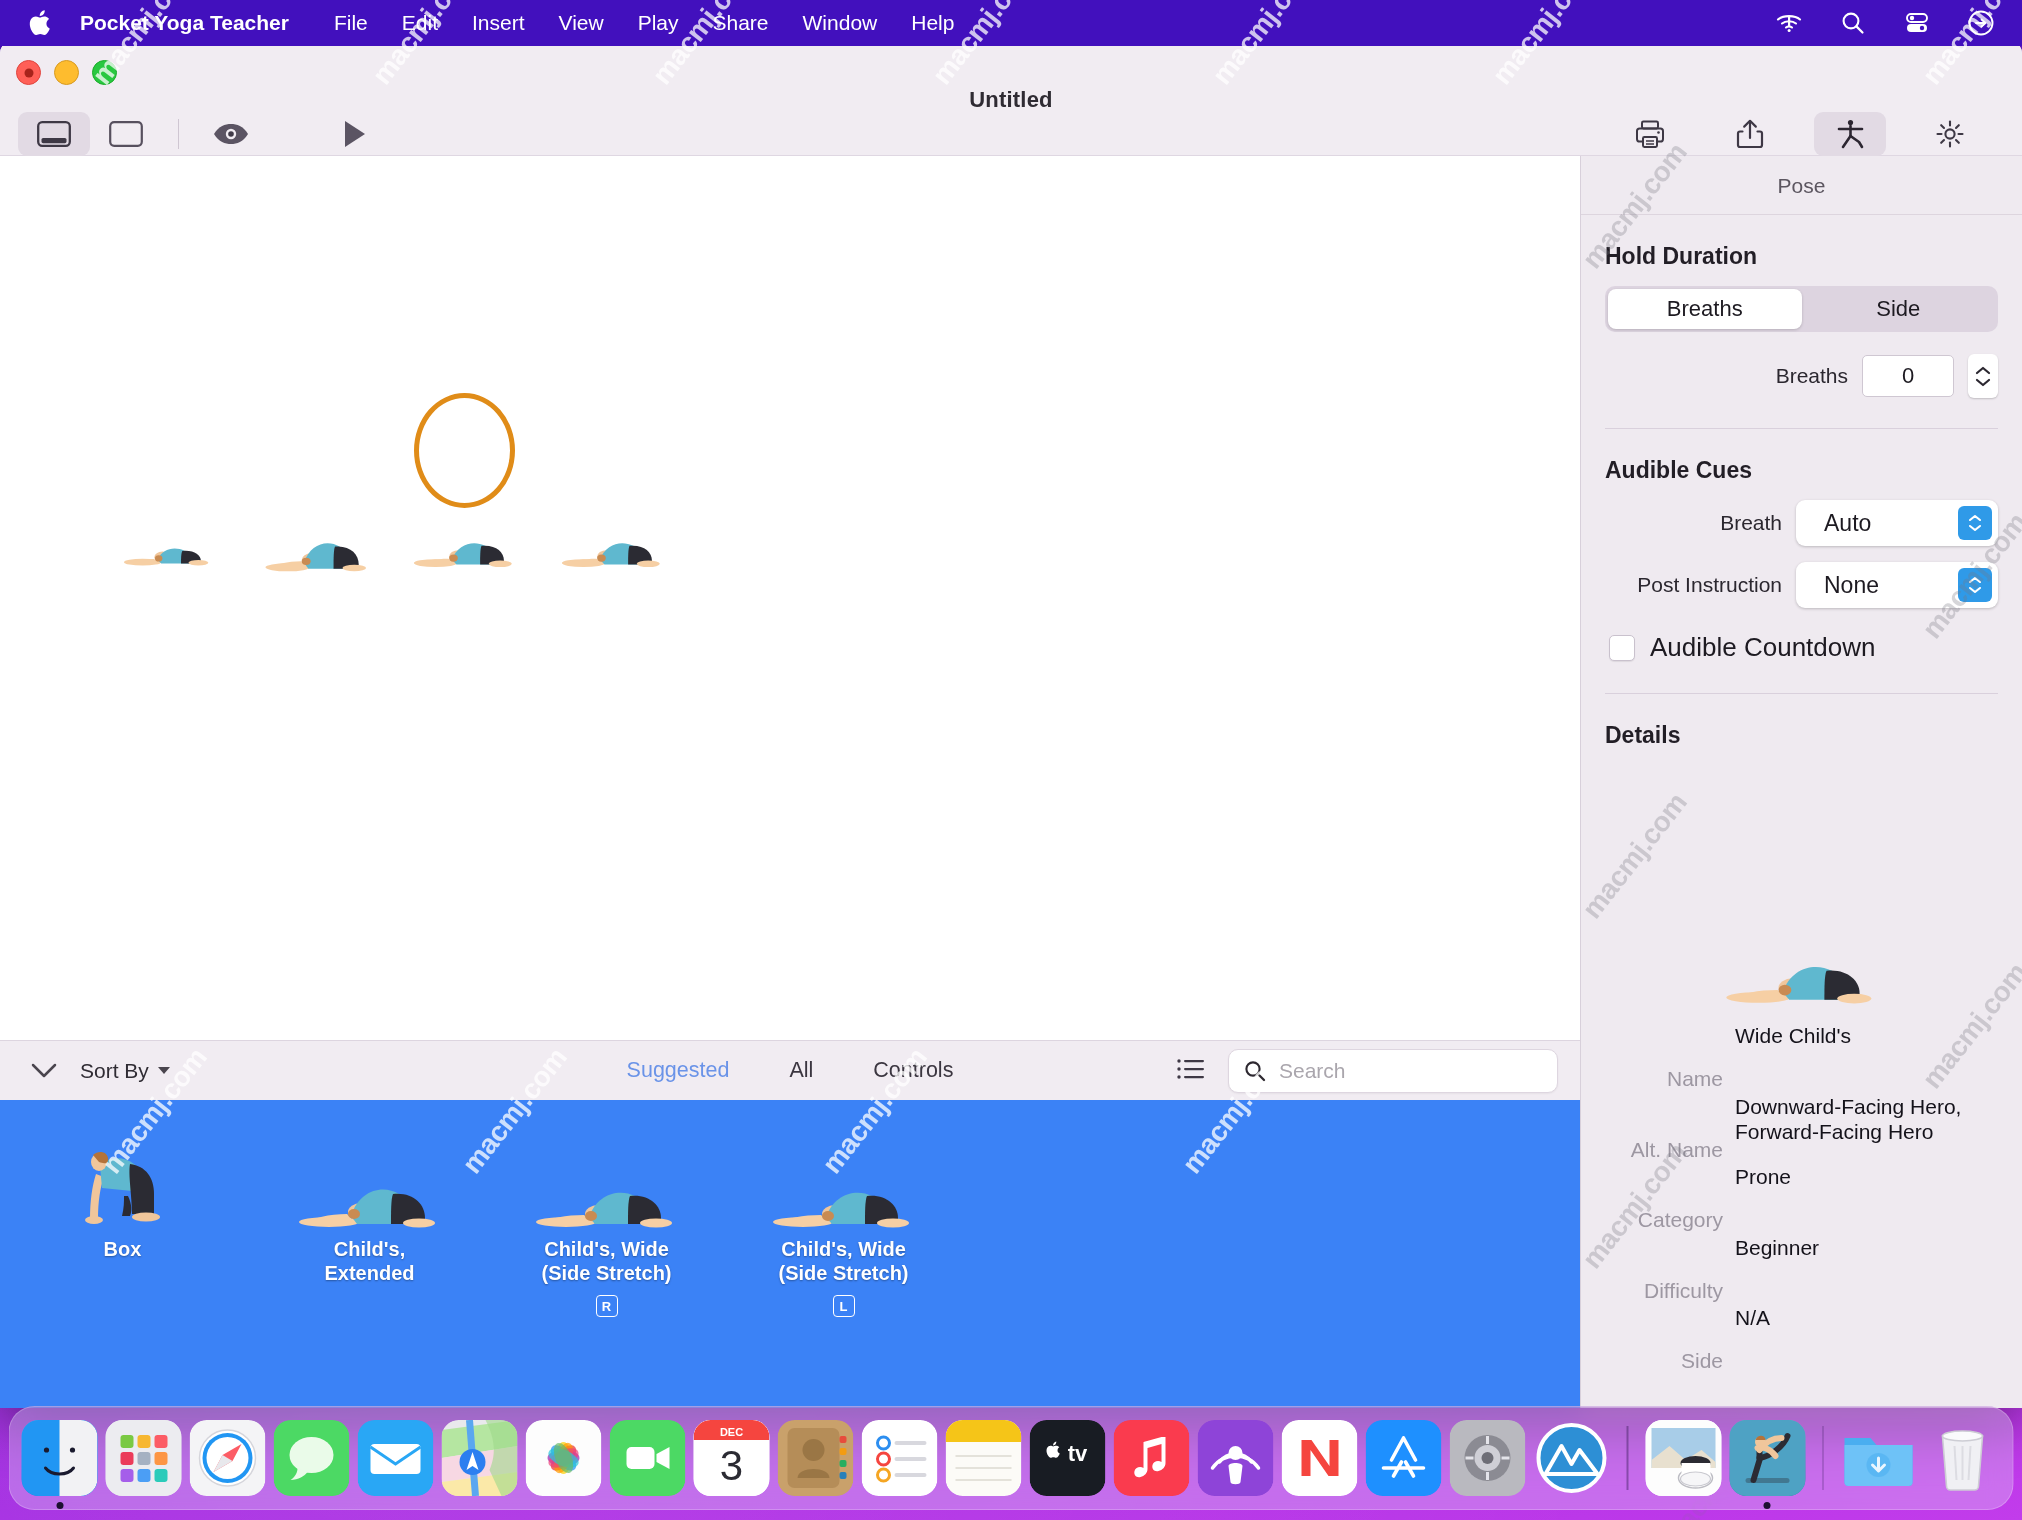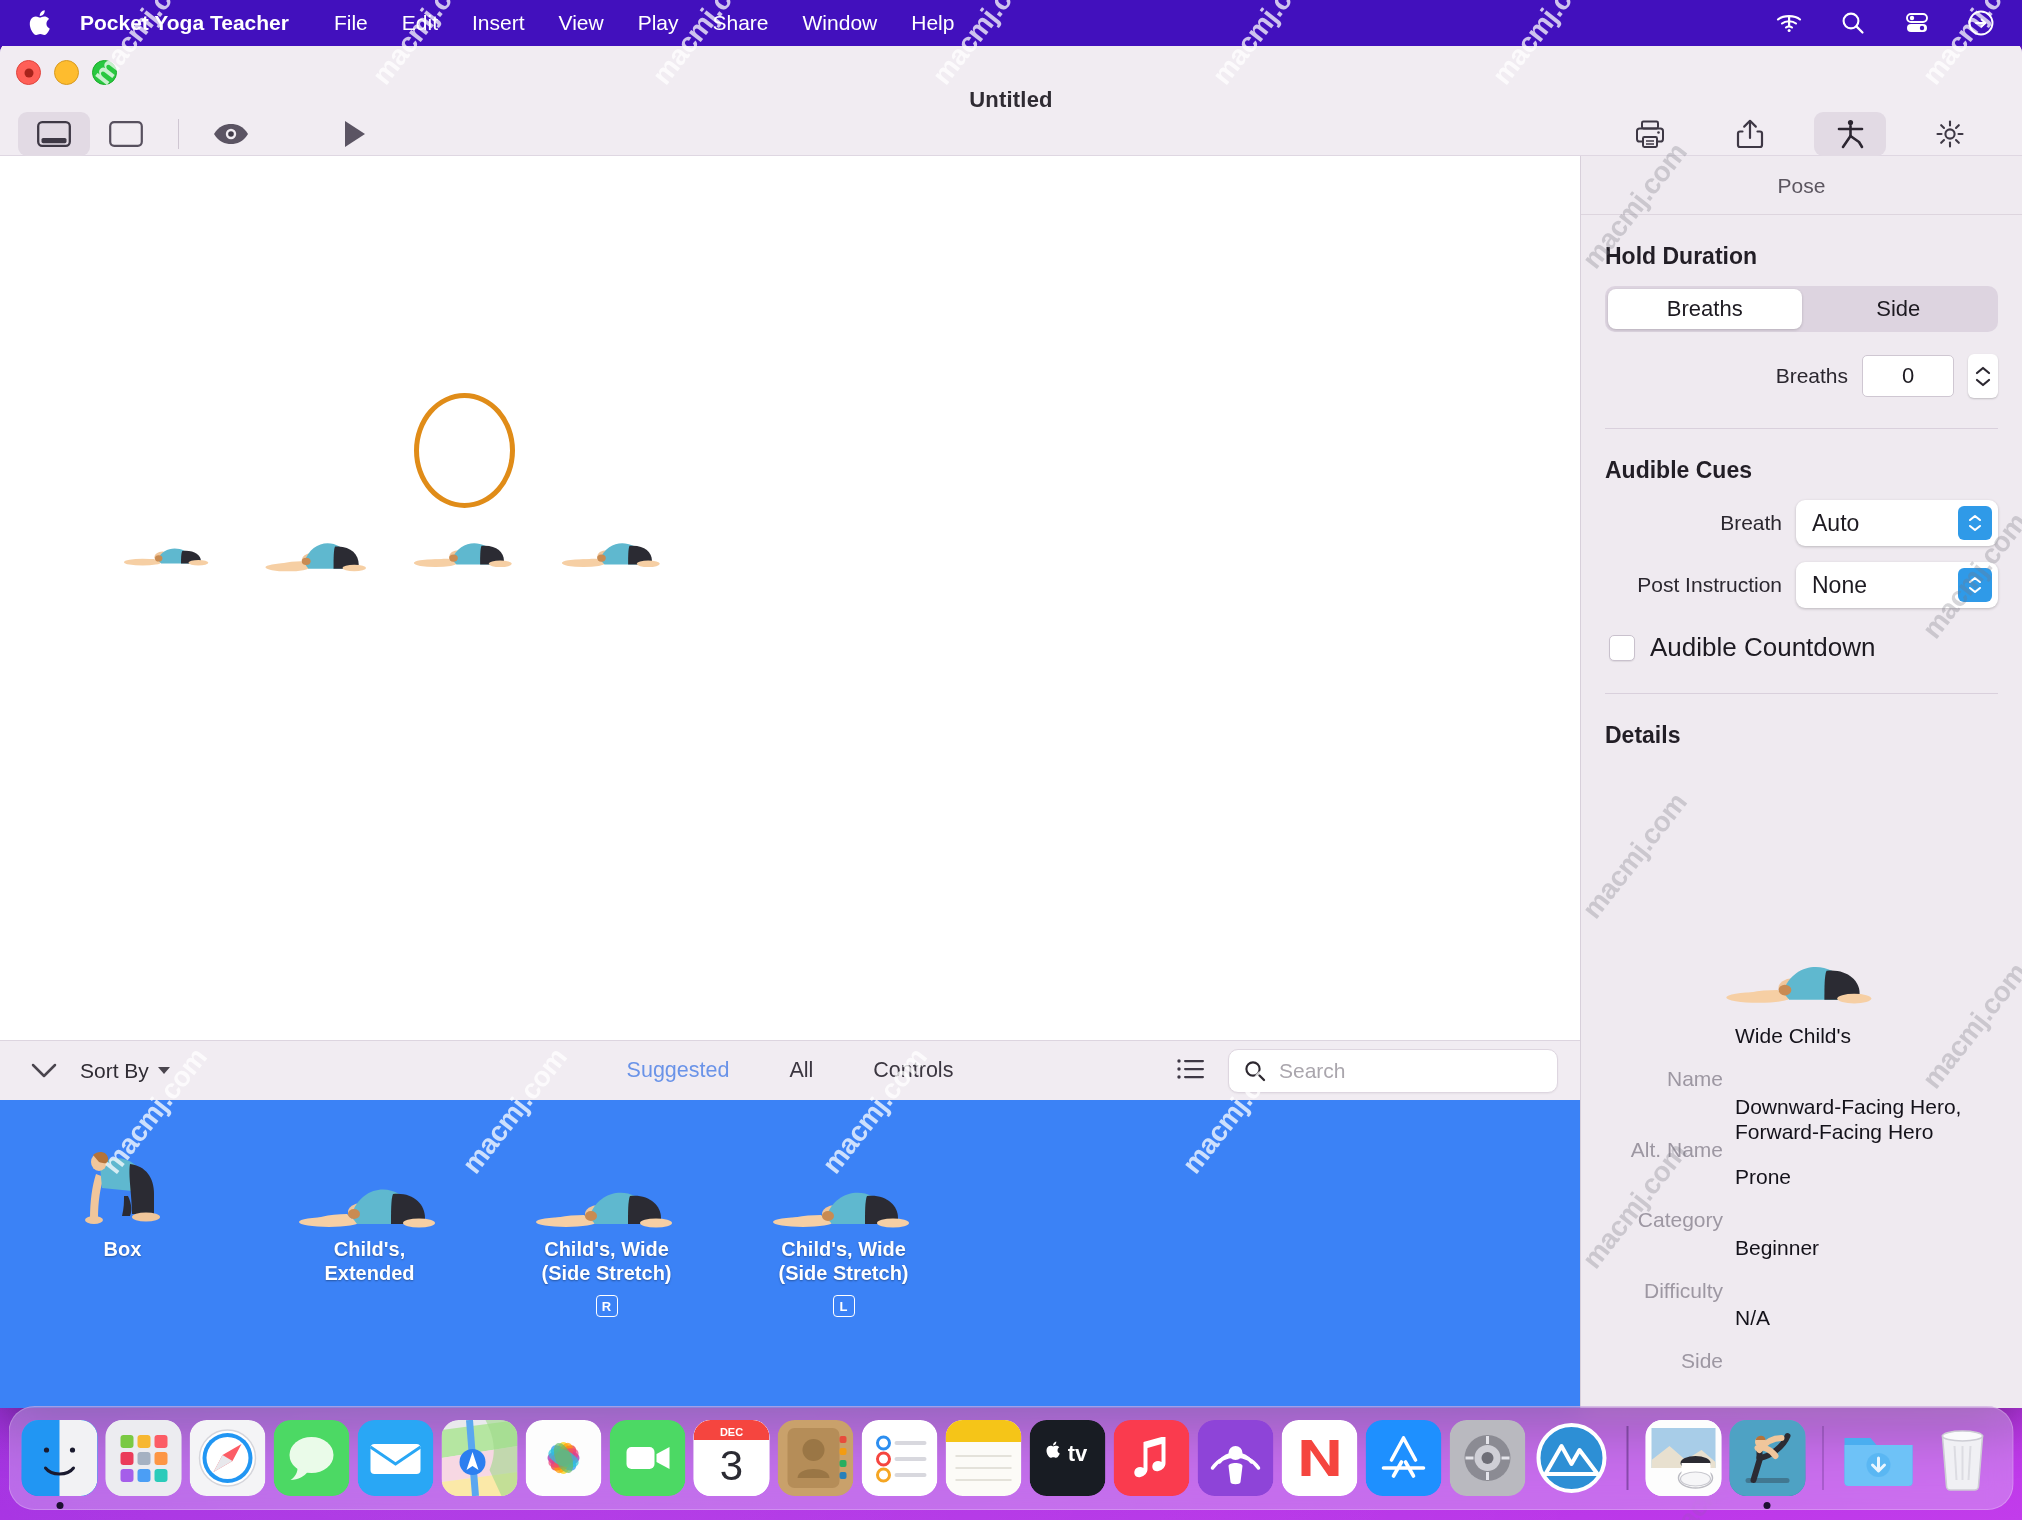--- a/index.html
+++ b/index.html
@@ -100,21 +100,21 @@
     font-size:22px;color:#1d1a21;border-radius:8px;}
   .seg .segbtn.on{background:#fff;box-shadow:0 1px 3px rgba(0,0,0,.18);}
   .frow{display:flex;align-items:center;justify-content:flex-end;gap:14px;margin-bottom:16px;}
   .flabel{font-size:21px;color:#2b272f;}
   .num-field{width:92px;height:42px;background:#fff;border:1px solid #cfc7d2;border-radius:5px;
     display:flex;align-items:center;justify-content:center;font-size:22px;color:#1d1a21;}
   .stepper{width:30px;height:44px;background:#fff;border-radius:6px;display:flex;
     flex-direction:column;align-items:center;justify-content:center;gap:3px;
     box-shadow:0 1px 2px rgba(0,0,0,.2);}
   .popup{width:202px;height:46px;background:#fff;border-radius:9px;display:flex;
-    align-items:center;padding-left:16px;box-shadow:0 1px 3px rgba(0,0,0,.22);position:relative;}
+    align-items:center;padding-left:28px;box-shadow:0 1px 3px rgba(0,0,0,.22);position:relative;}
   .popup .pv{font-size:23px;color:#1d1a21;overflow:hidden;white-space:nowrap;max-width:118px;}
   .popup .chev-sq{position:absolute;right:6px;top:6px;width:34px;height:34px;border-radius:6px;
     background:#2f9ae8;display:flex;flex-direction:column;align-items:center;justify-content:center;gap:2px;}
   .cbrow{display:flex;align-items:center;gap:15px;margin:24px 0 0 4px;}
   .checkbox{width:26px;height:26px;background:#fff;border:1px solid #c9c1cd;border-radius:5px;
     box-shadow:0 1px 1px rgba(0,0,0,.08);}
   .cblabel{font-size:26px;color:#1d1a21;}
   .hr{height:1px;background:#d9d0dc;margin:30px 0 0;}
 
   #details-img{display:flex;justify-content:center;margin-top:18px;}

